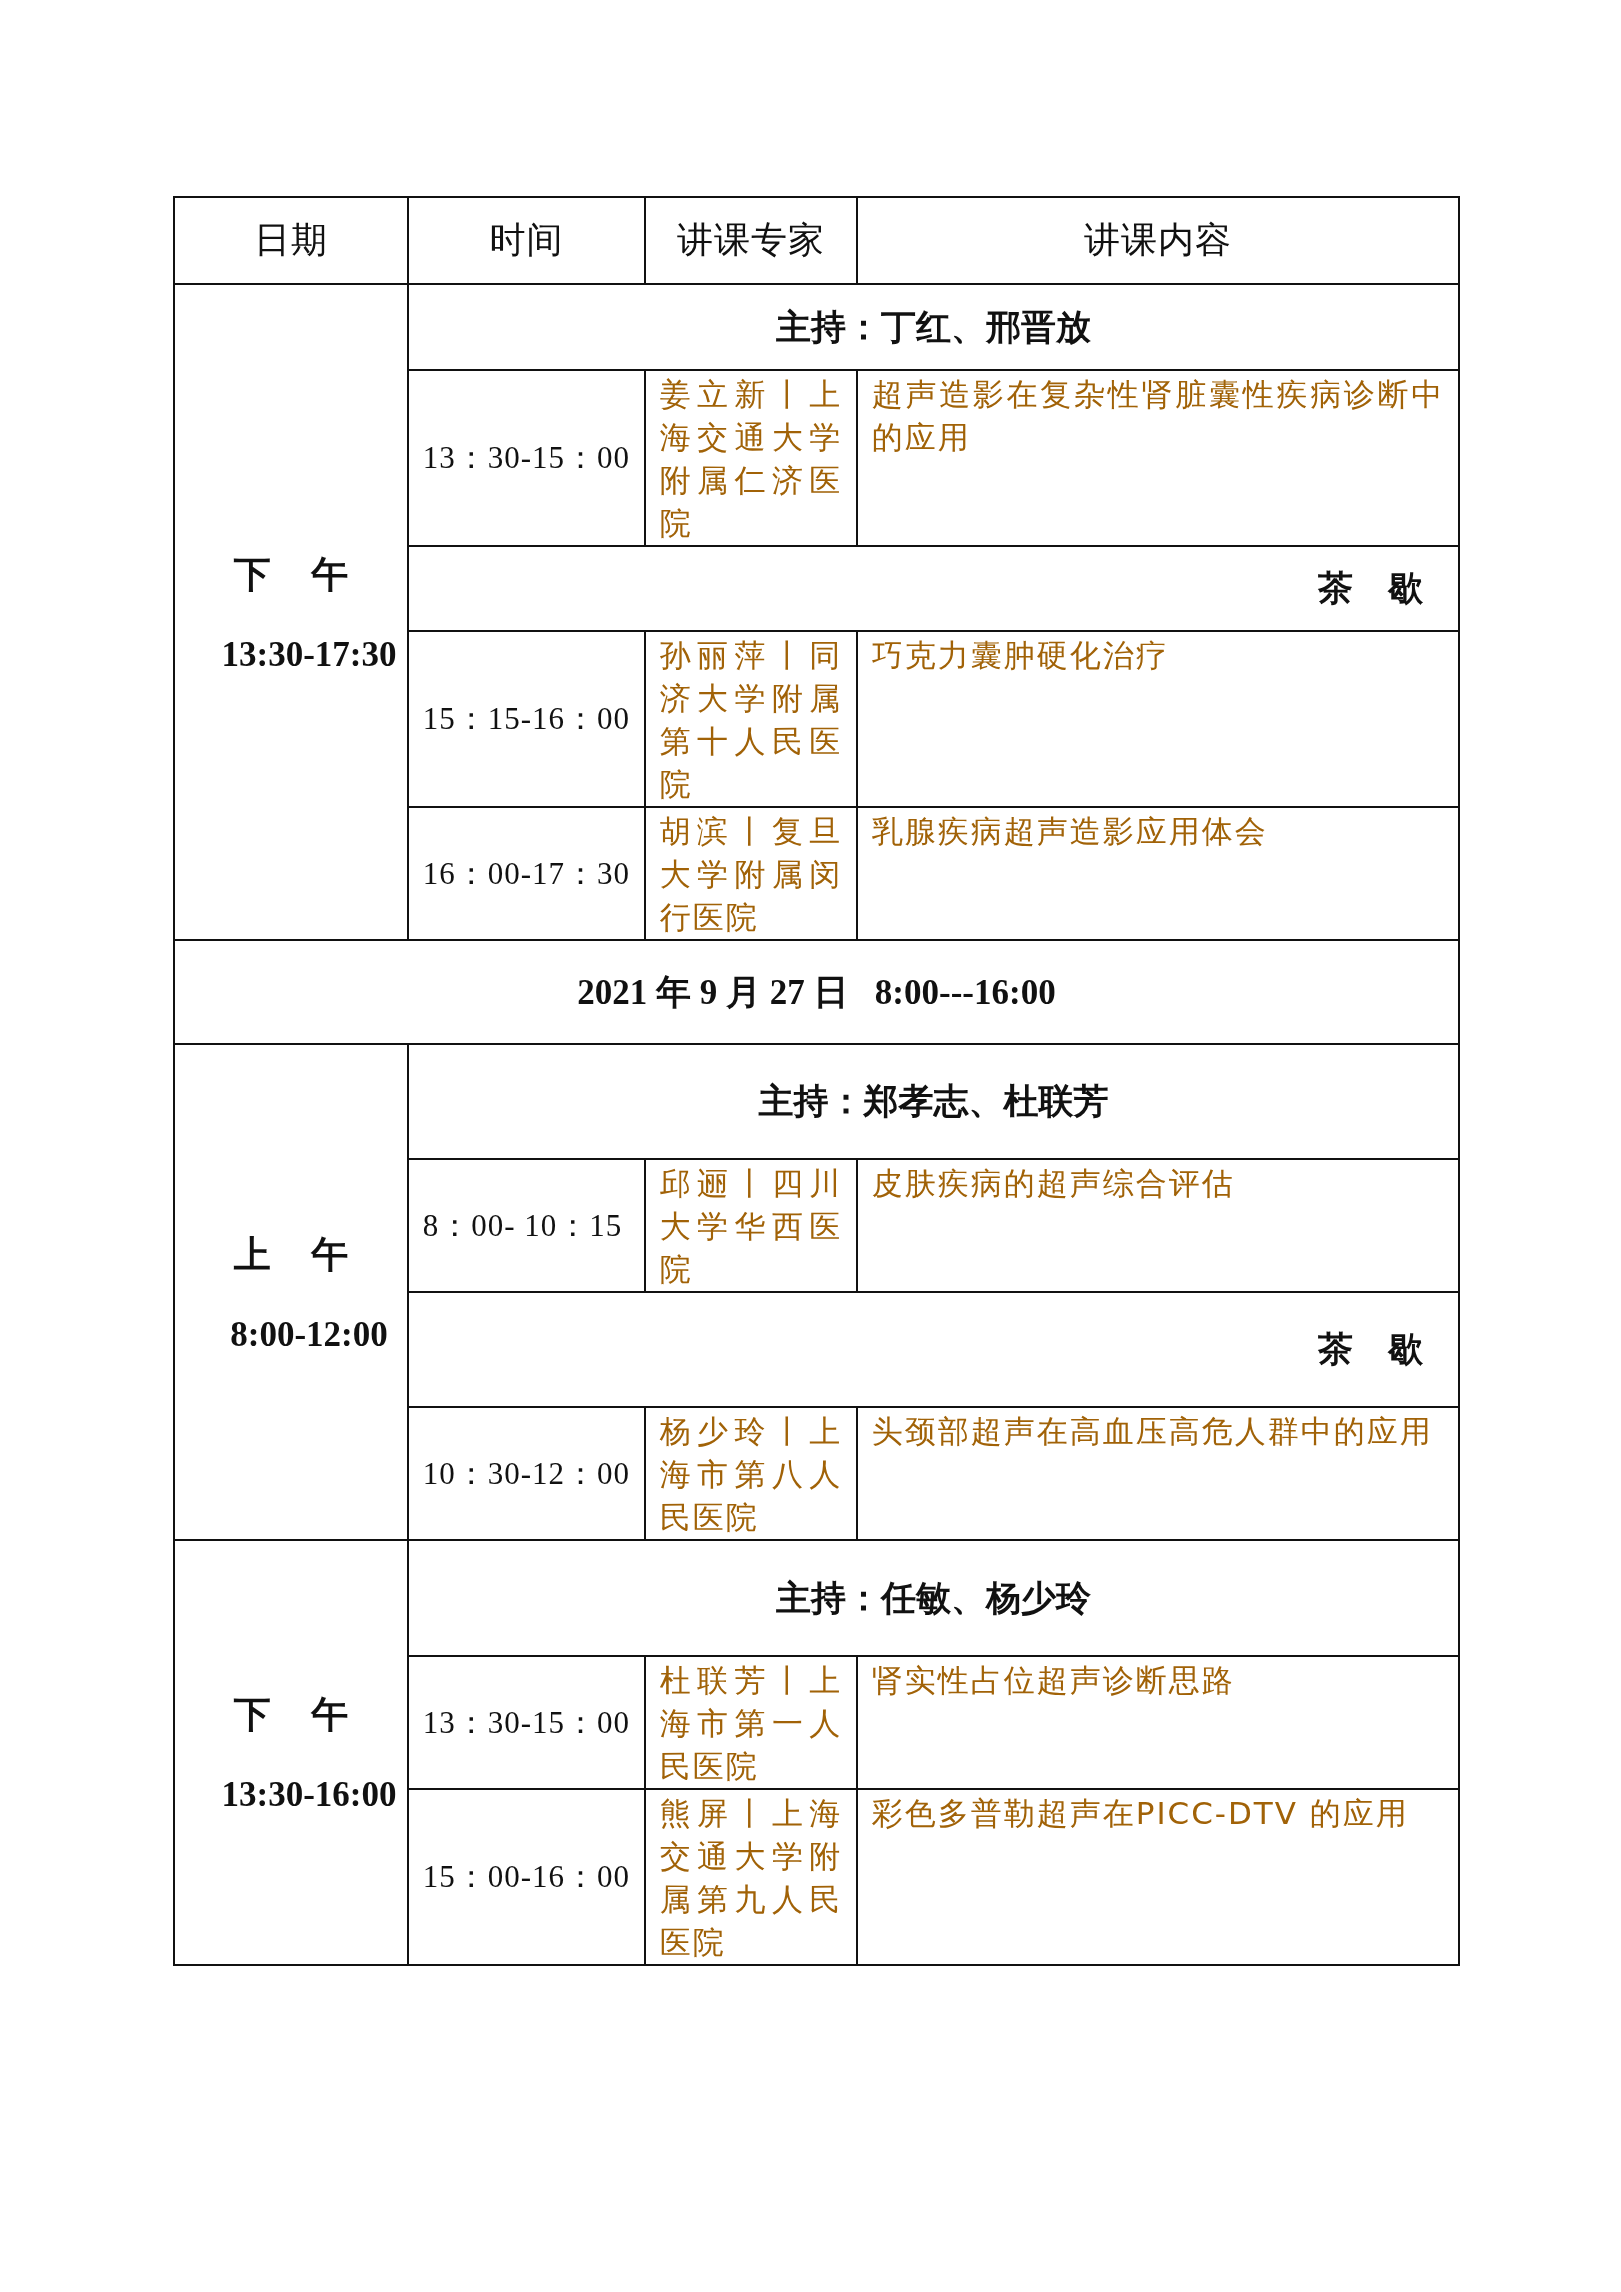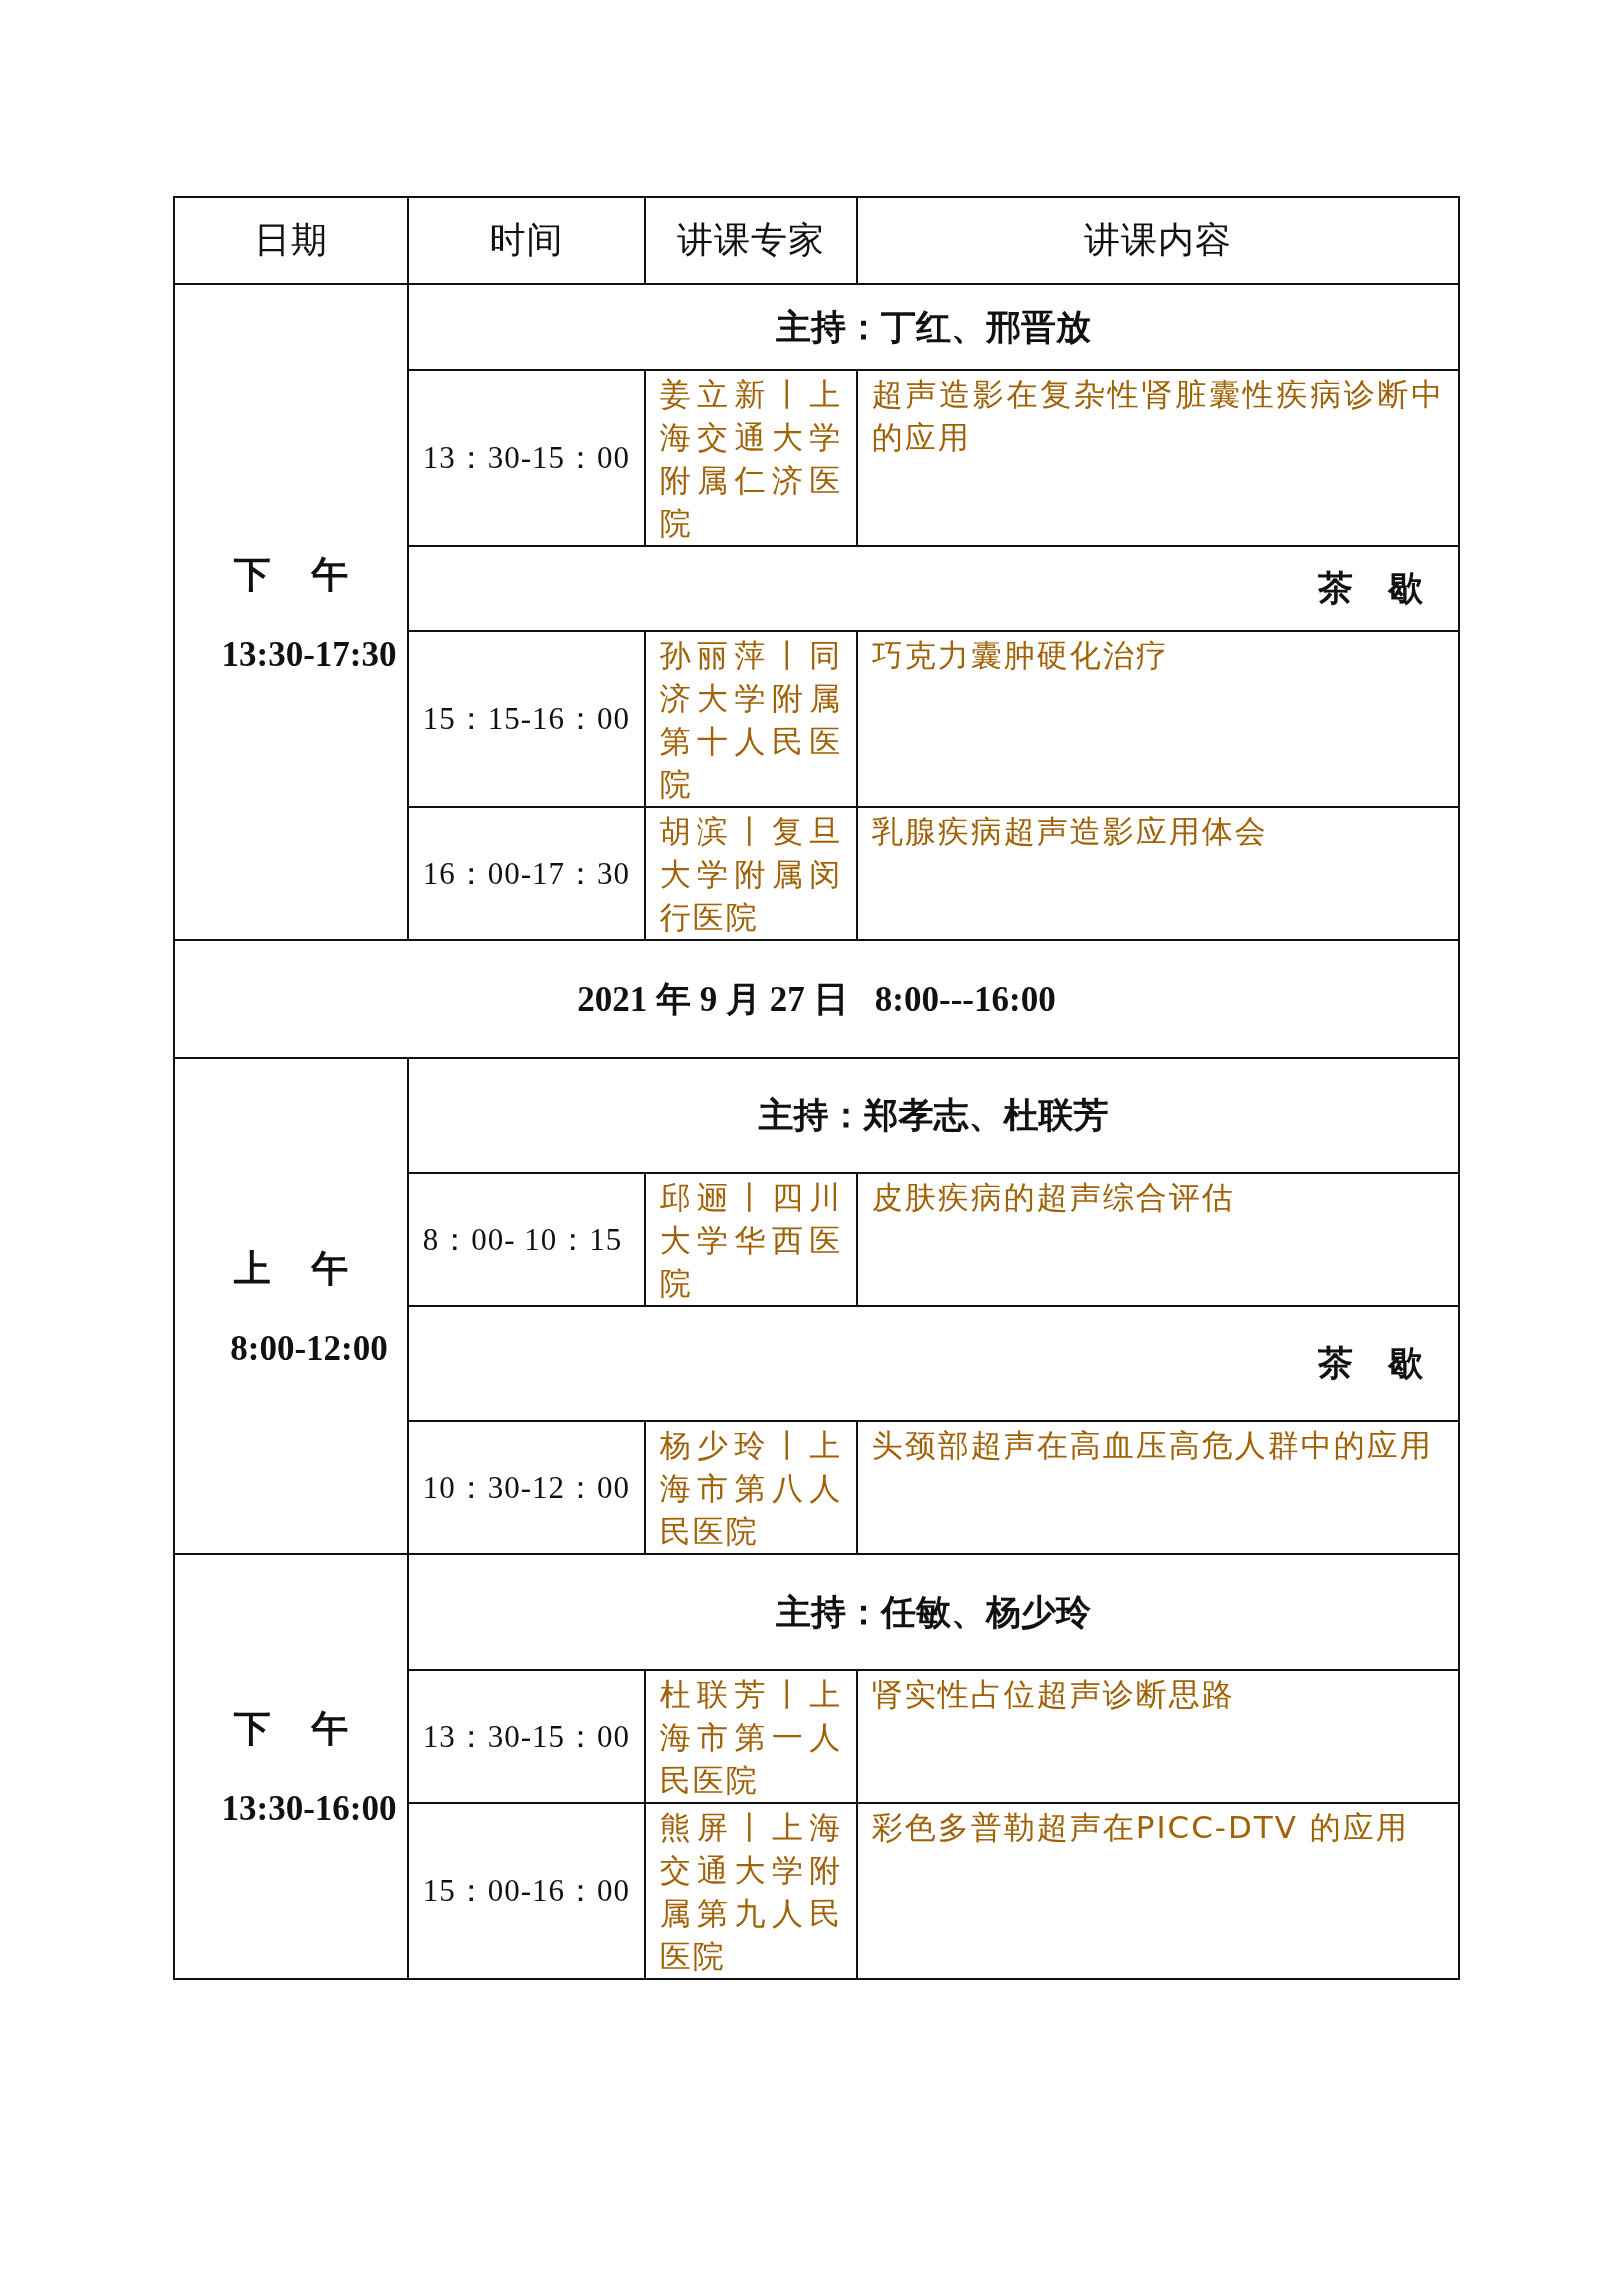--- a/index.html
+++ b/index.html
@@ -67,21 +67,21 @@
     <td class="time">15：15-16：00</td>
     <td class="spk">孙丽萍丨同济大学附属第十人民医院</td>
     <td class="topic">巧克力囊肿硬化治疗</td>
   </tr>
   <tr style="height:91px">
     <td class="time">16：00-17：30</td>
     <td class="spk">胡滨丨复旦大学附属闵行医院</td>
     <td class="topic">乳腺疾病超声造影应用体会</td>
   </tr>
 
-  <tr class="daterow" style="height:118px">
+  <tr class="daterow" style="height:104px">
     <td colspan="4" style="white-space:pre">2021 年 9 月 27 日   8:00---16:00</td>
   </tr>
 
   <tr class="host" style="height:115px">
     <td class="period" rowspan="4">
       <span class="p-label">上 午</span>
       <span class="p-range">8:00-12:00</span>
     </td>
     <td colspan="3">主持：郑孝志、杜联芳</td>
   </tr>

